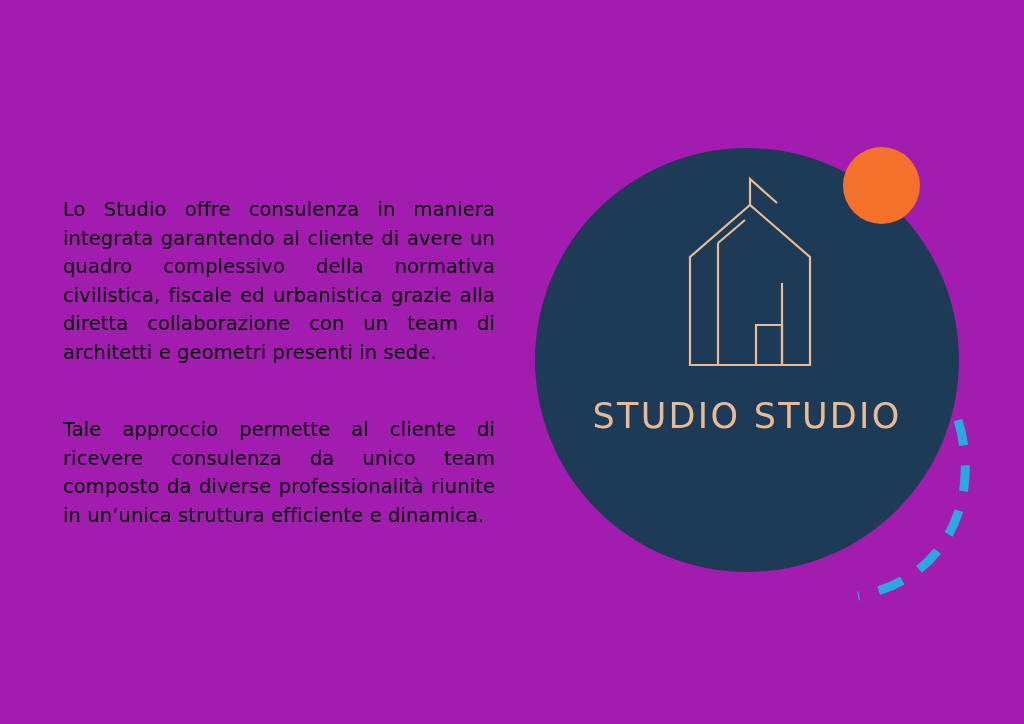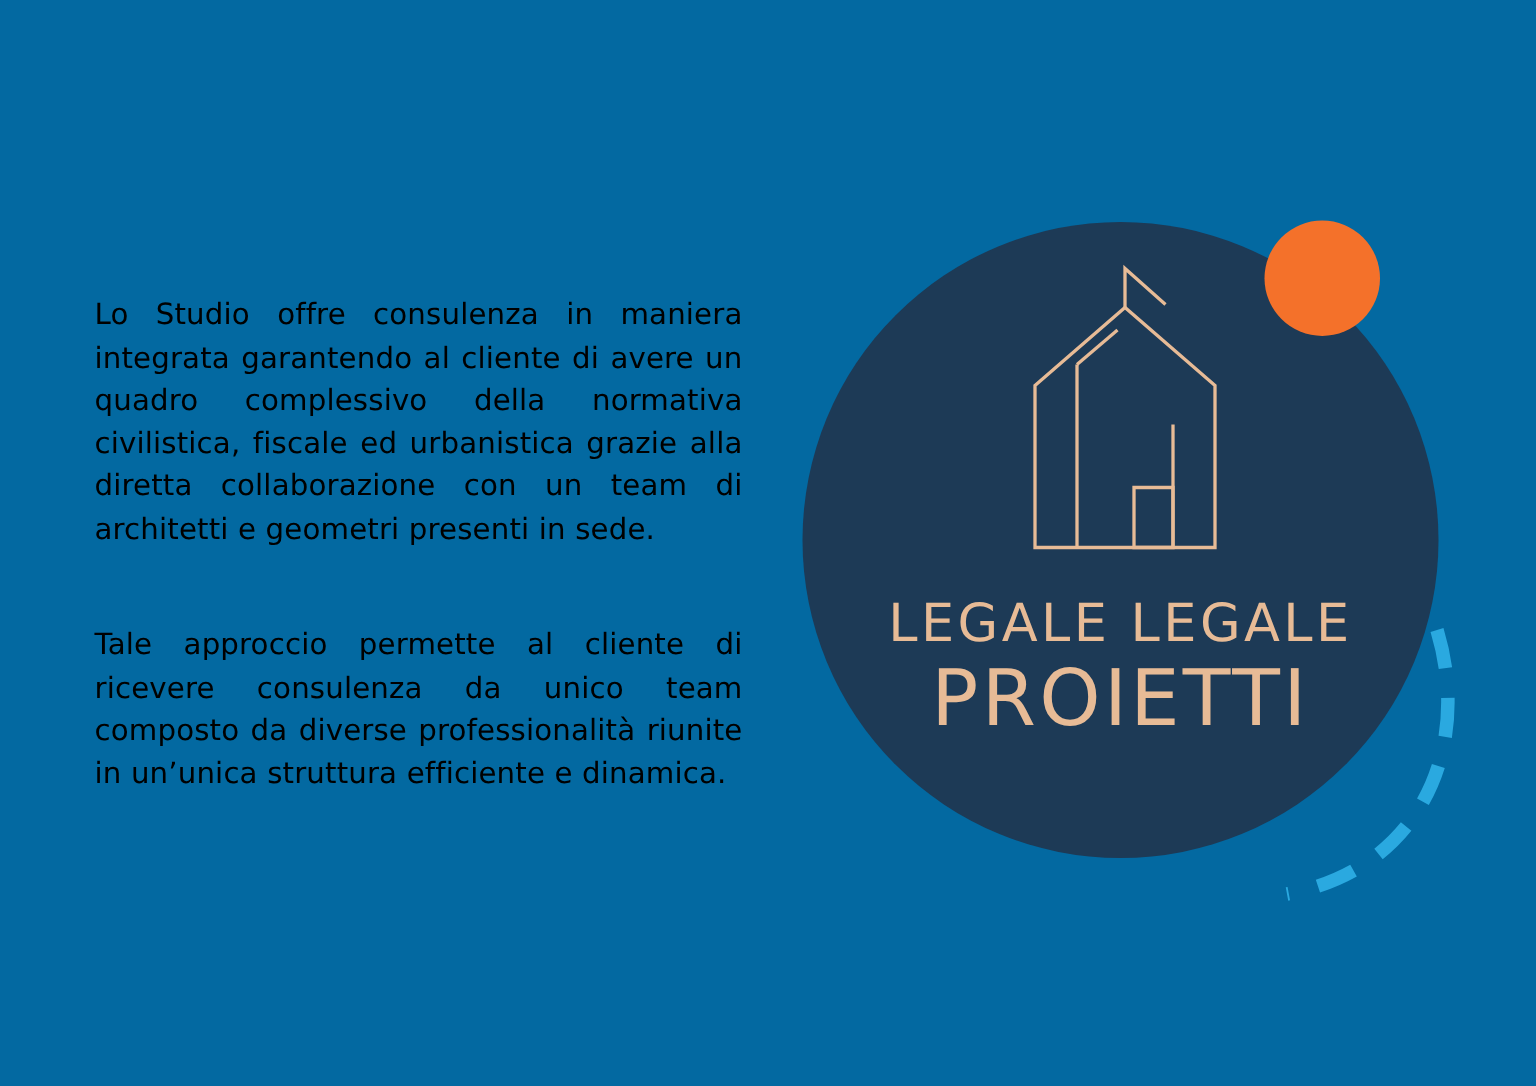--- a/index.html
+++ b/index.html
@@ -10,21 +10,21 @@
     width: 1024px;
     height: 724px;
     background: #ffffff;
     font-family: "Liberation Sans", sans-serif;
     overflow: hidden;
   }
   .slide {
     position: relative;
     width: 1024px;
     height: 724px;
-    background: #0369a1;
+    background: #a21caf;
   }
 
   
   .text-column {
     position: absolute;
     left: 63px;
     top: 196px;
     width: 432px;
   }
   .paragraph {
@@ -136,22 +136,21 @@
 
         <path d="M90 40 L90 14 L117 38"></path>
 
         <path d="M122 118 L122 200"></path>
 
         <path d="M96 160 L96 200 L122 200 L122 160 Z"></path>
       </g>
     </svg>
 
     <div class="logo-text">
-      <div class="logo-line1">LEGALE LEGALE</div>
-      <div class="logo-line2">PROIETTI</div>
+      <div class="logo-line1">STUDIO STUDIO</div>
     </div>
 
     <svg class="dashed-arc" viewBox="0 0 240 230">
       <path d="M208 30 C232 110 196 190 108 206" fill="none" stroke="#2aa9e0" stroke-width="9" stroke-linecap="butt" stroke-dasharray="26 20"></path>
     </svg>
 
   </div>
 
 </div>
 

